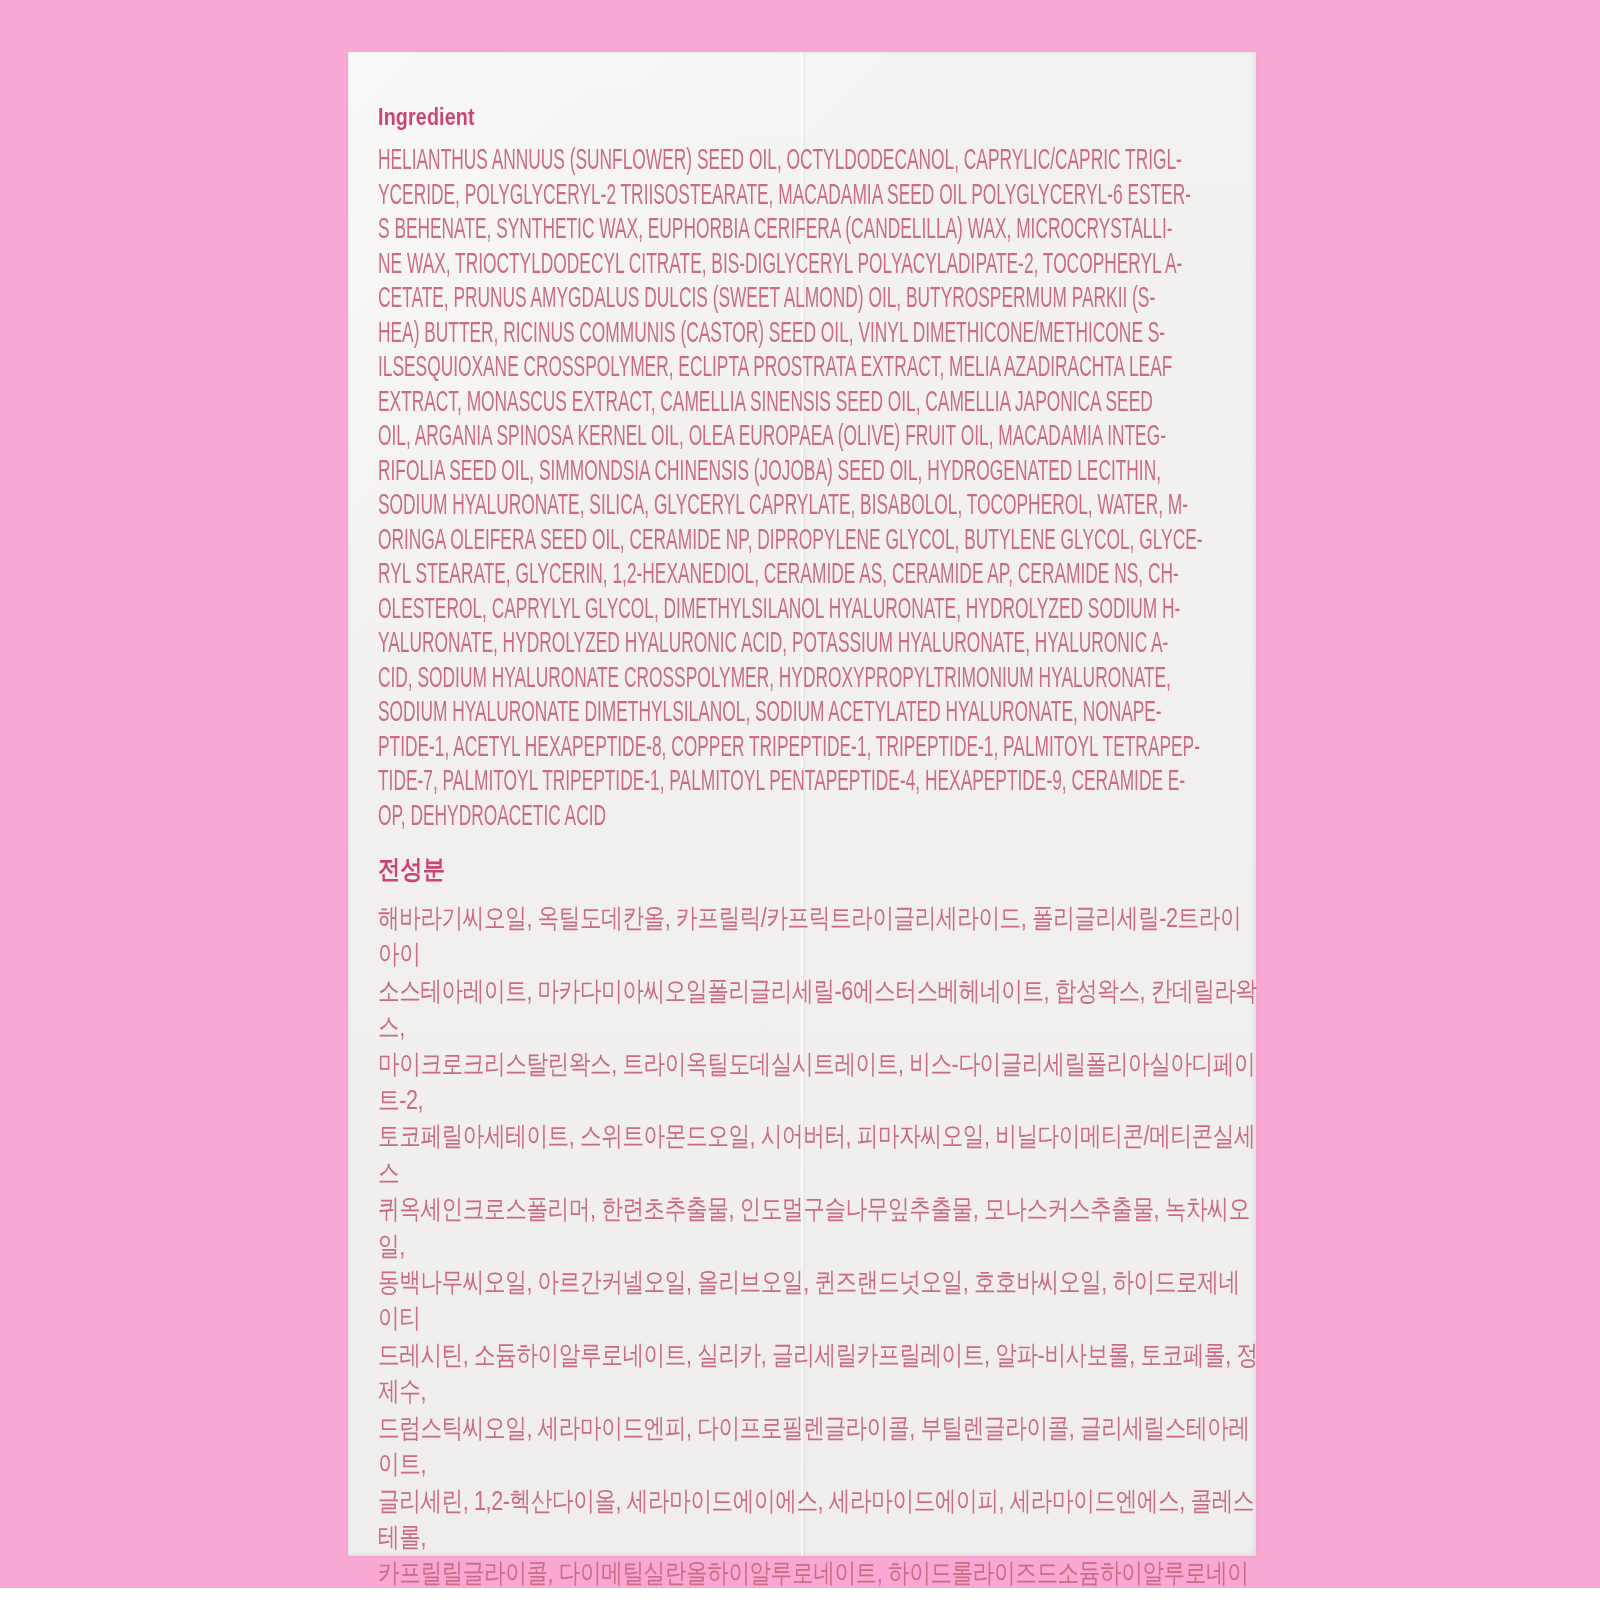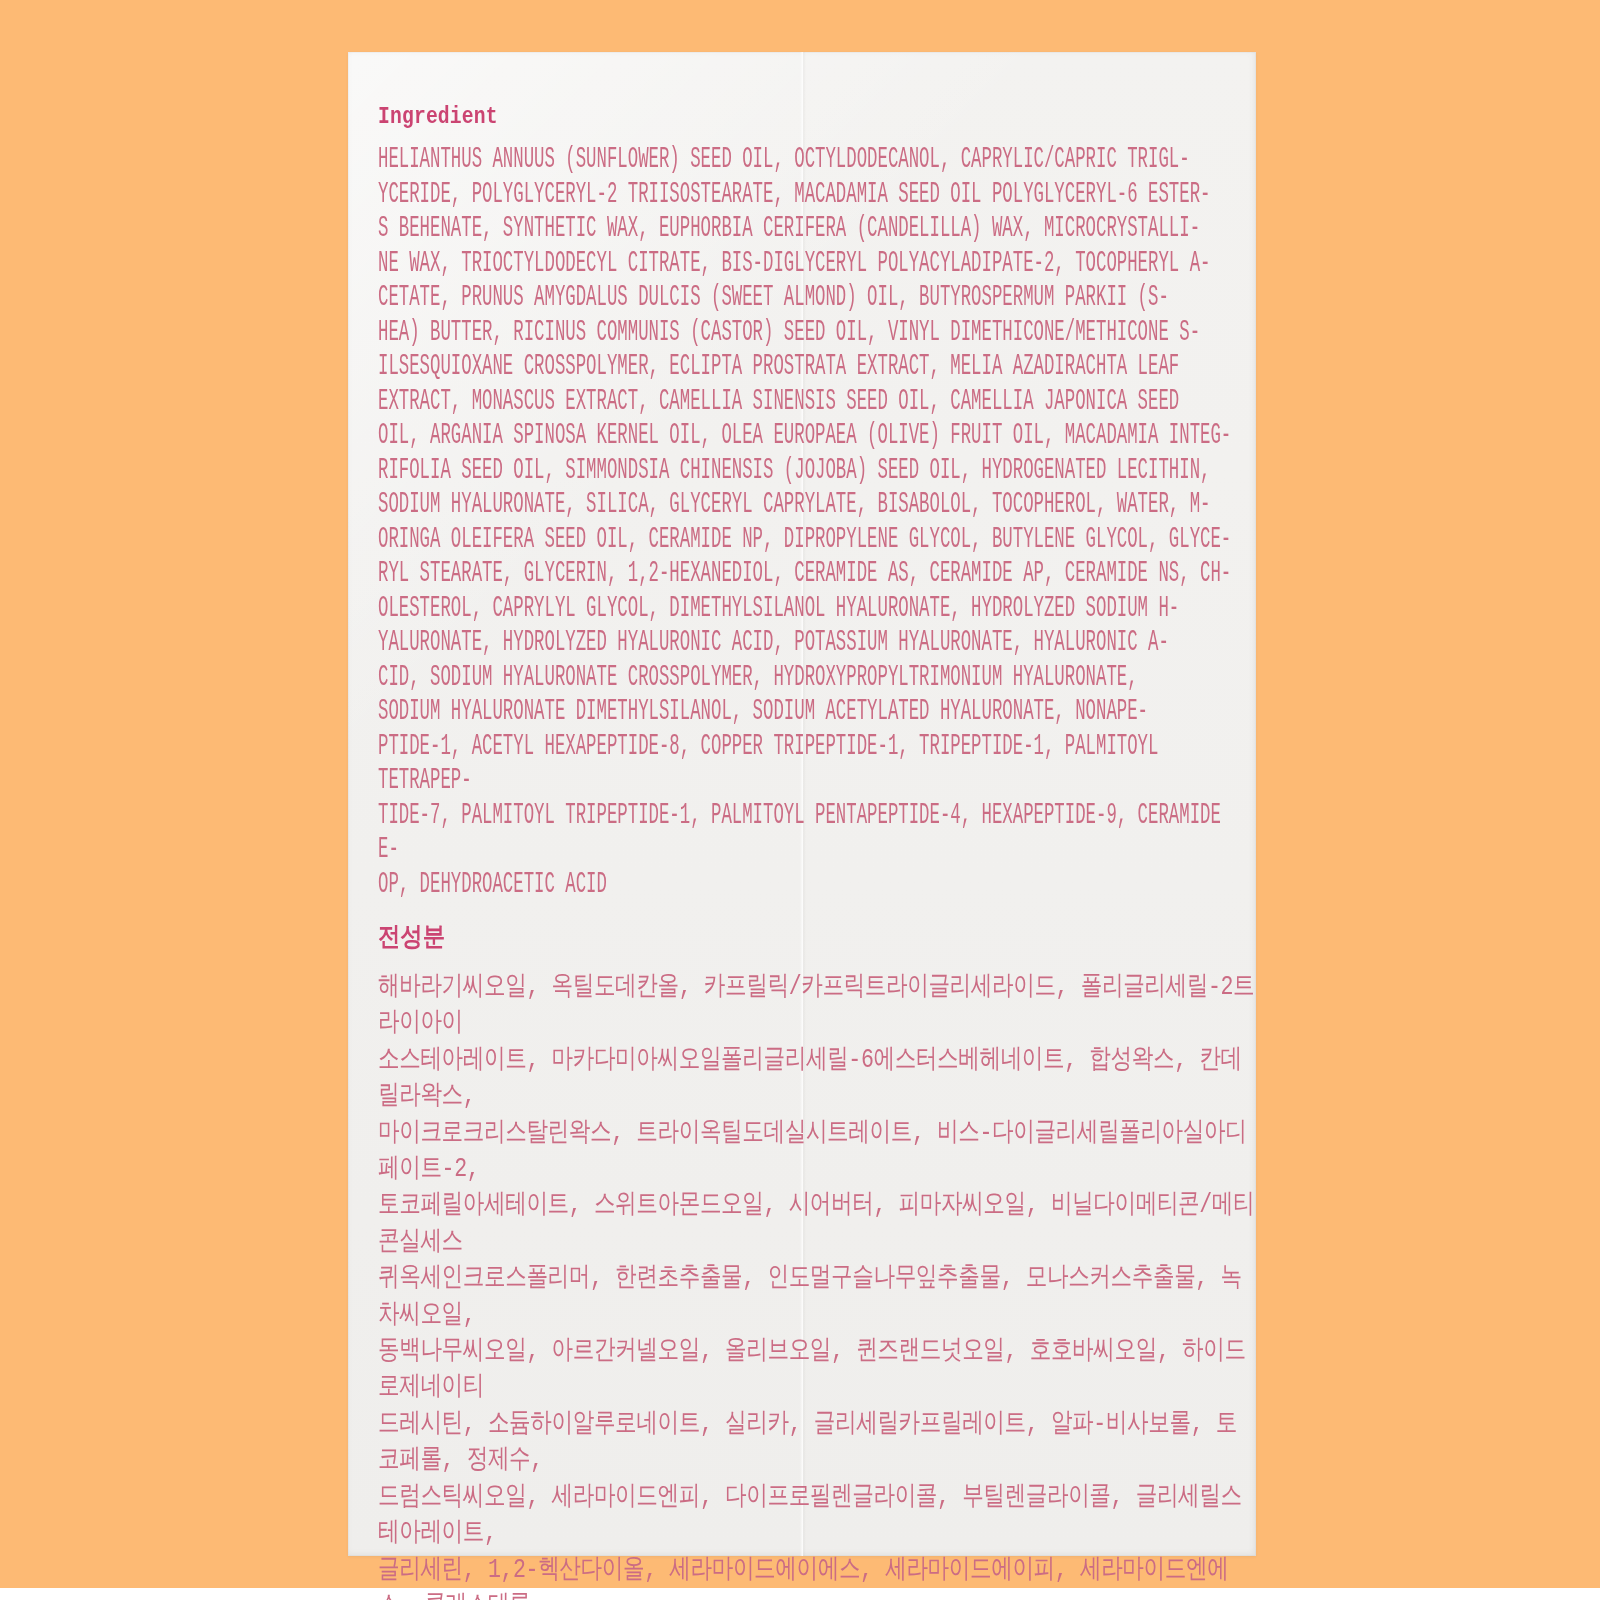--- a/index.html
+++ b/index.html
@@ -8,22 +8,21 @@
     background: #ffffff;
     width: 1600px;
     height: 1600px;
     font-family: "Liberation Sans", sans-serif;
     overflow: hidden;
   }
   .stage {
     position: relative;
     width: 1600px;
     height: 1588px;
-    background: #fdba74;
-    font-family: Liberation Mono, monospace;
+    background: #f9a8d4;
   }
   
   .panel {
     position: absolute;
     left: 348px;
     top: 52px;
     width: 908px;
     height: 1504px;
     background:
       linear-gradient(135deg, rgba(255,255,255,0.55) 0%, rgba(255,255,255,0) 30%),

